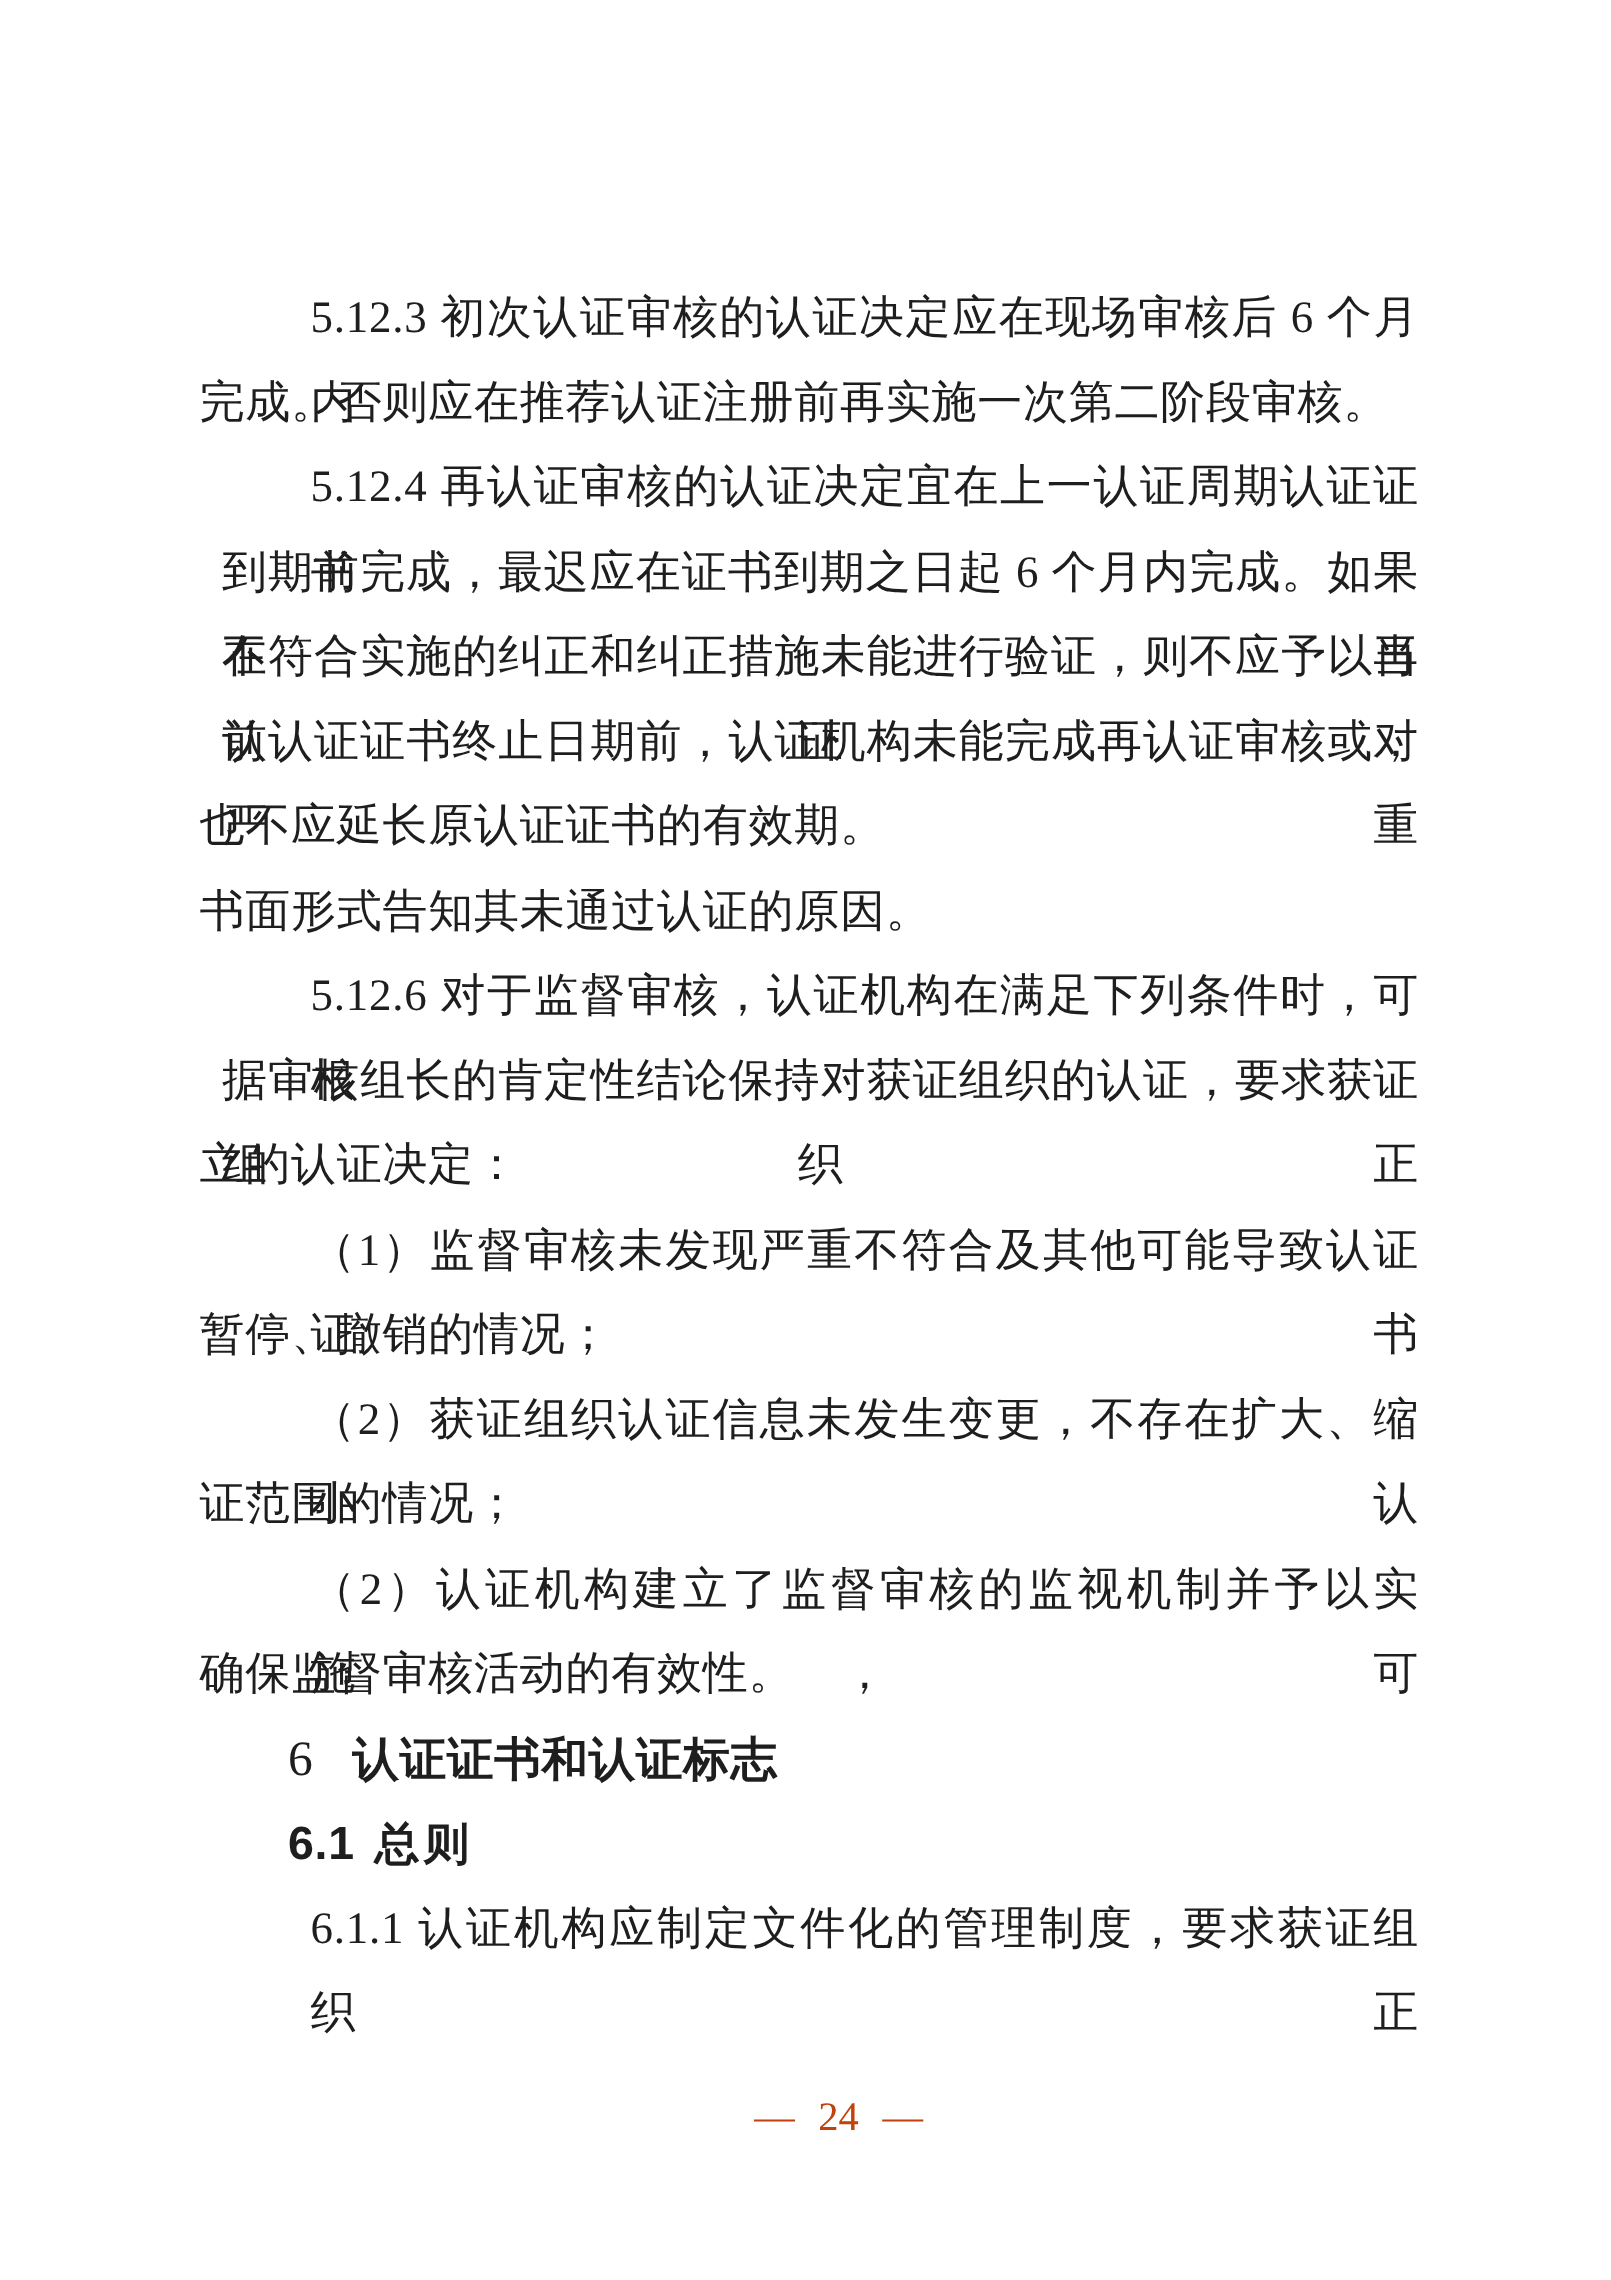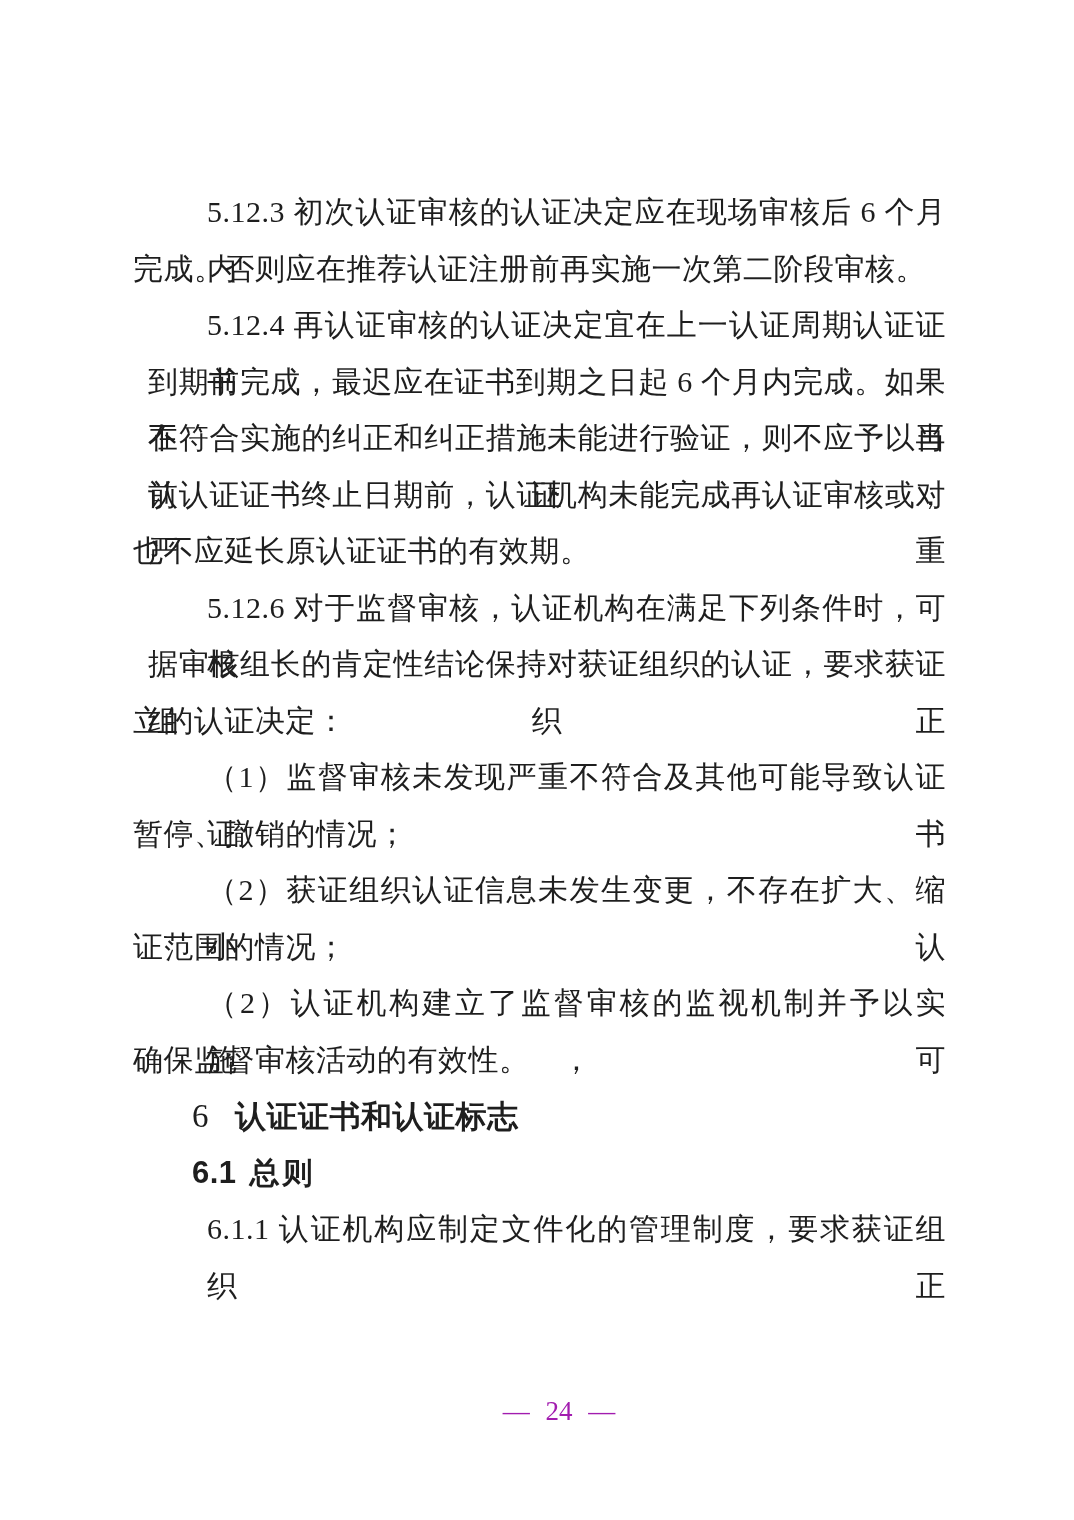--- a/index.html
+++ b/index.html
@@ -58,38 +58,39 @@
     position: absolute;
     top: 1389px;
     left: 0;
     width: 100%;
     padding-left: 44px;
     box-sizing: border-box;
     text-align: center;
     font-size: 27px;
     line-height: 44px;
     word-spacing: 9px;
-    color: #a21caf;
+    color: #c2410c;
   }
 </style>
 </head>
 <body>
 
 <div class="page">
   <div class="text-block">
 
     <div class="line indent justify">5.12.3 初次认证审核的认证决定应在现场审核后 6 个月内</div>
     <div class="line">完成。否则应在推荐认证注册前再实施一次第二阶段审核。</div>
 
     <div class="line indent justify">5.12.4 再认证审核的认证决定宜在上一认证周期认证证书</div>
     <div class="line justify">到期前完成，最迟应在证书到期之日起 6 个月内完成。如果在当</div>
     <div class="line justify">不符合实施的纠正和纠正措施未能进行验证，则不应予以再认证，</div>
     <div class="line justify">前认证证书终止日期前，认证机构未能完成再认证审核或对严重</div>
     <div class="line">也不应延长原认证证书的有效期。</div>
 
+    <div class="line">书面形式告知其未通过认证的原因。</div>
 
     <div class="line indent justify">5.12.6 对于监督审核，认证机构在满足下列条件时，可根</div>
     <div class="line justify">据审核组长的肯定性结论保持对获证组织的认证，要求获证组织正</div>
     <div class="line">立的认证决定：</div>
 
     <div class="line indent justify">（1）监督审核未发现严重不符合及其他可能导致认证证书</div>
     <div class="line">暂停、撤销的情况；</div>
 
     <div class="line indent justify">（2）获证组织认证信息未发生变更，不存在扩大、缩小认</div>
     <div class="line">证范围的情况；</div>

